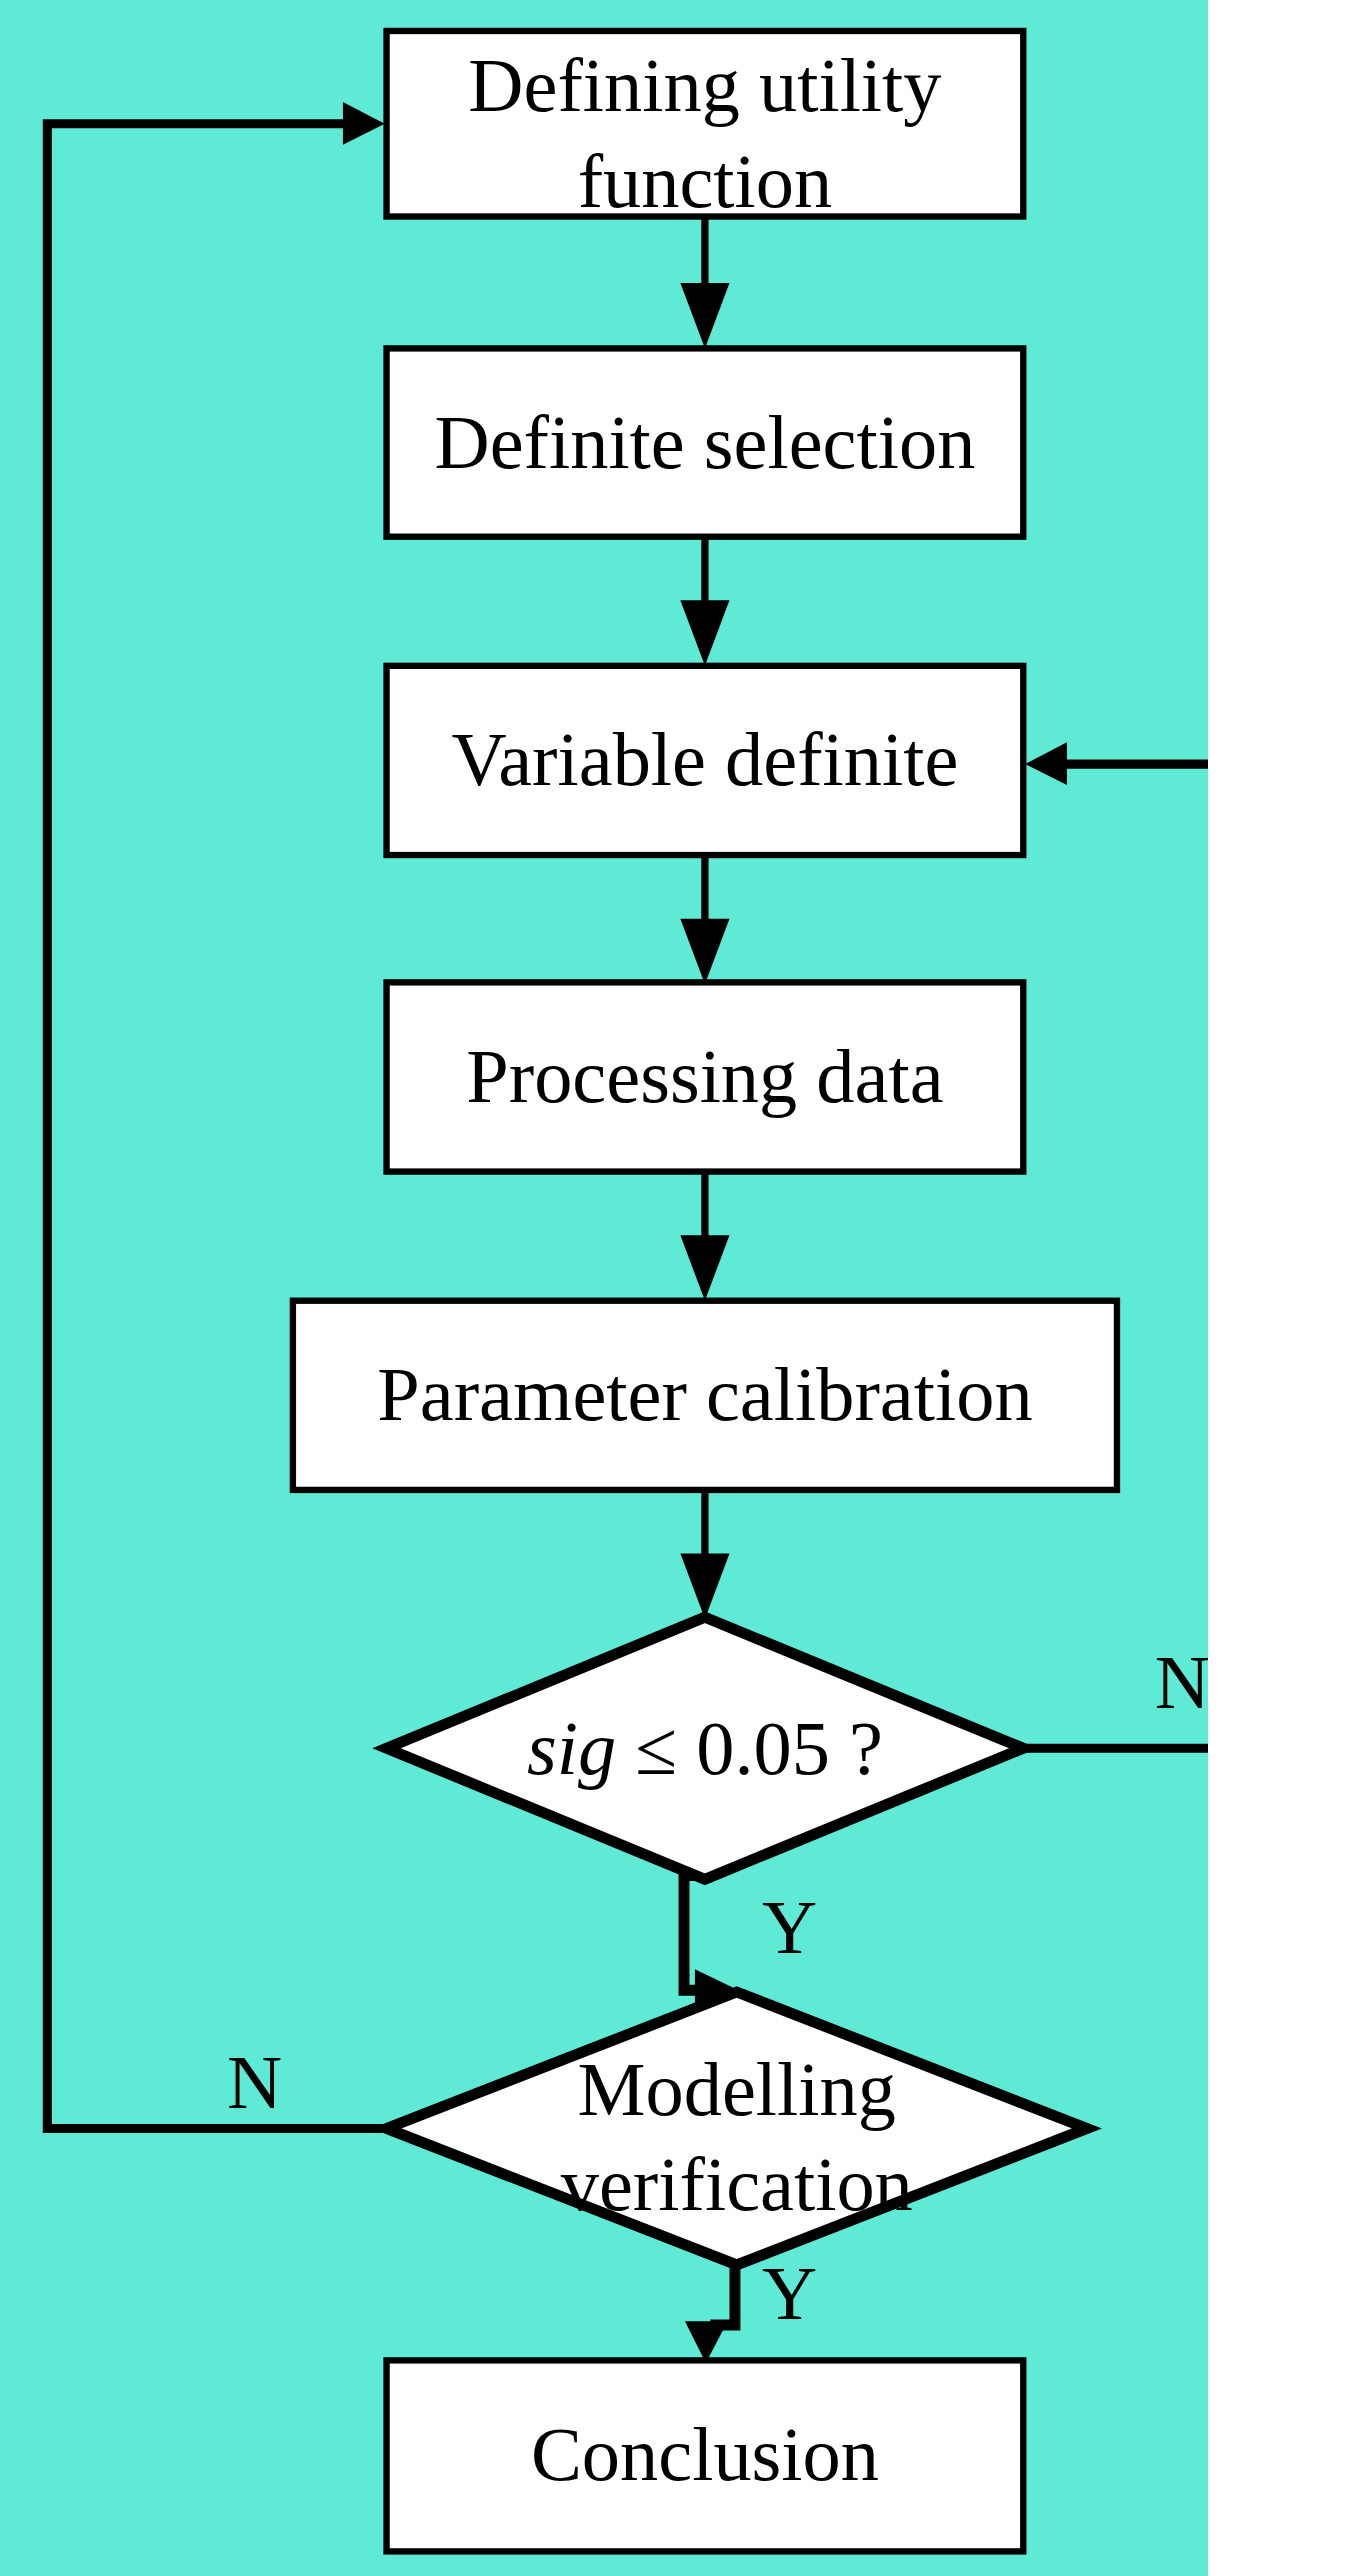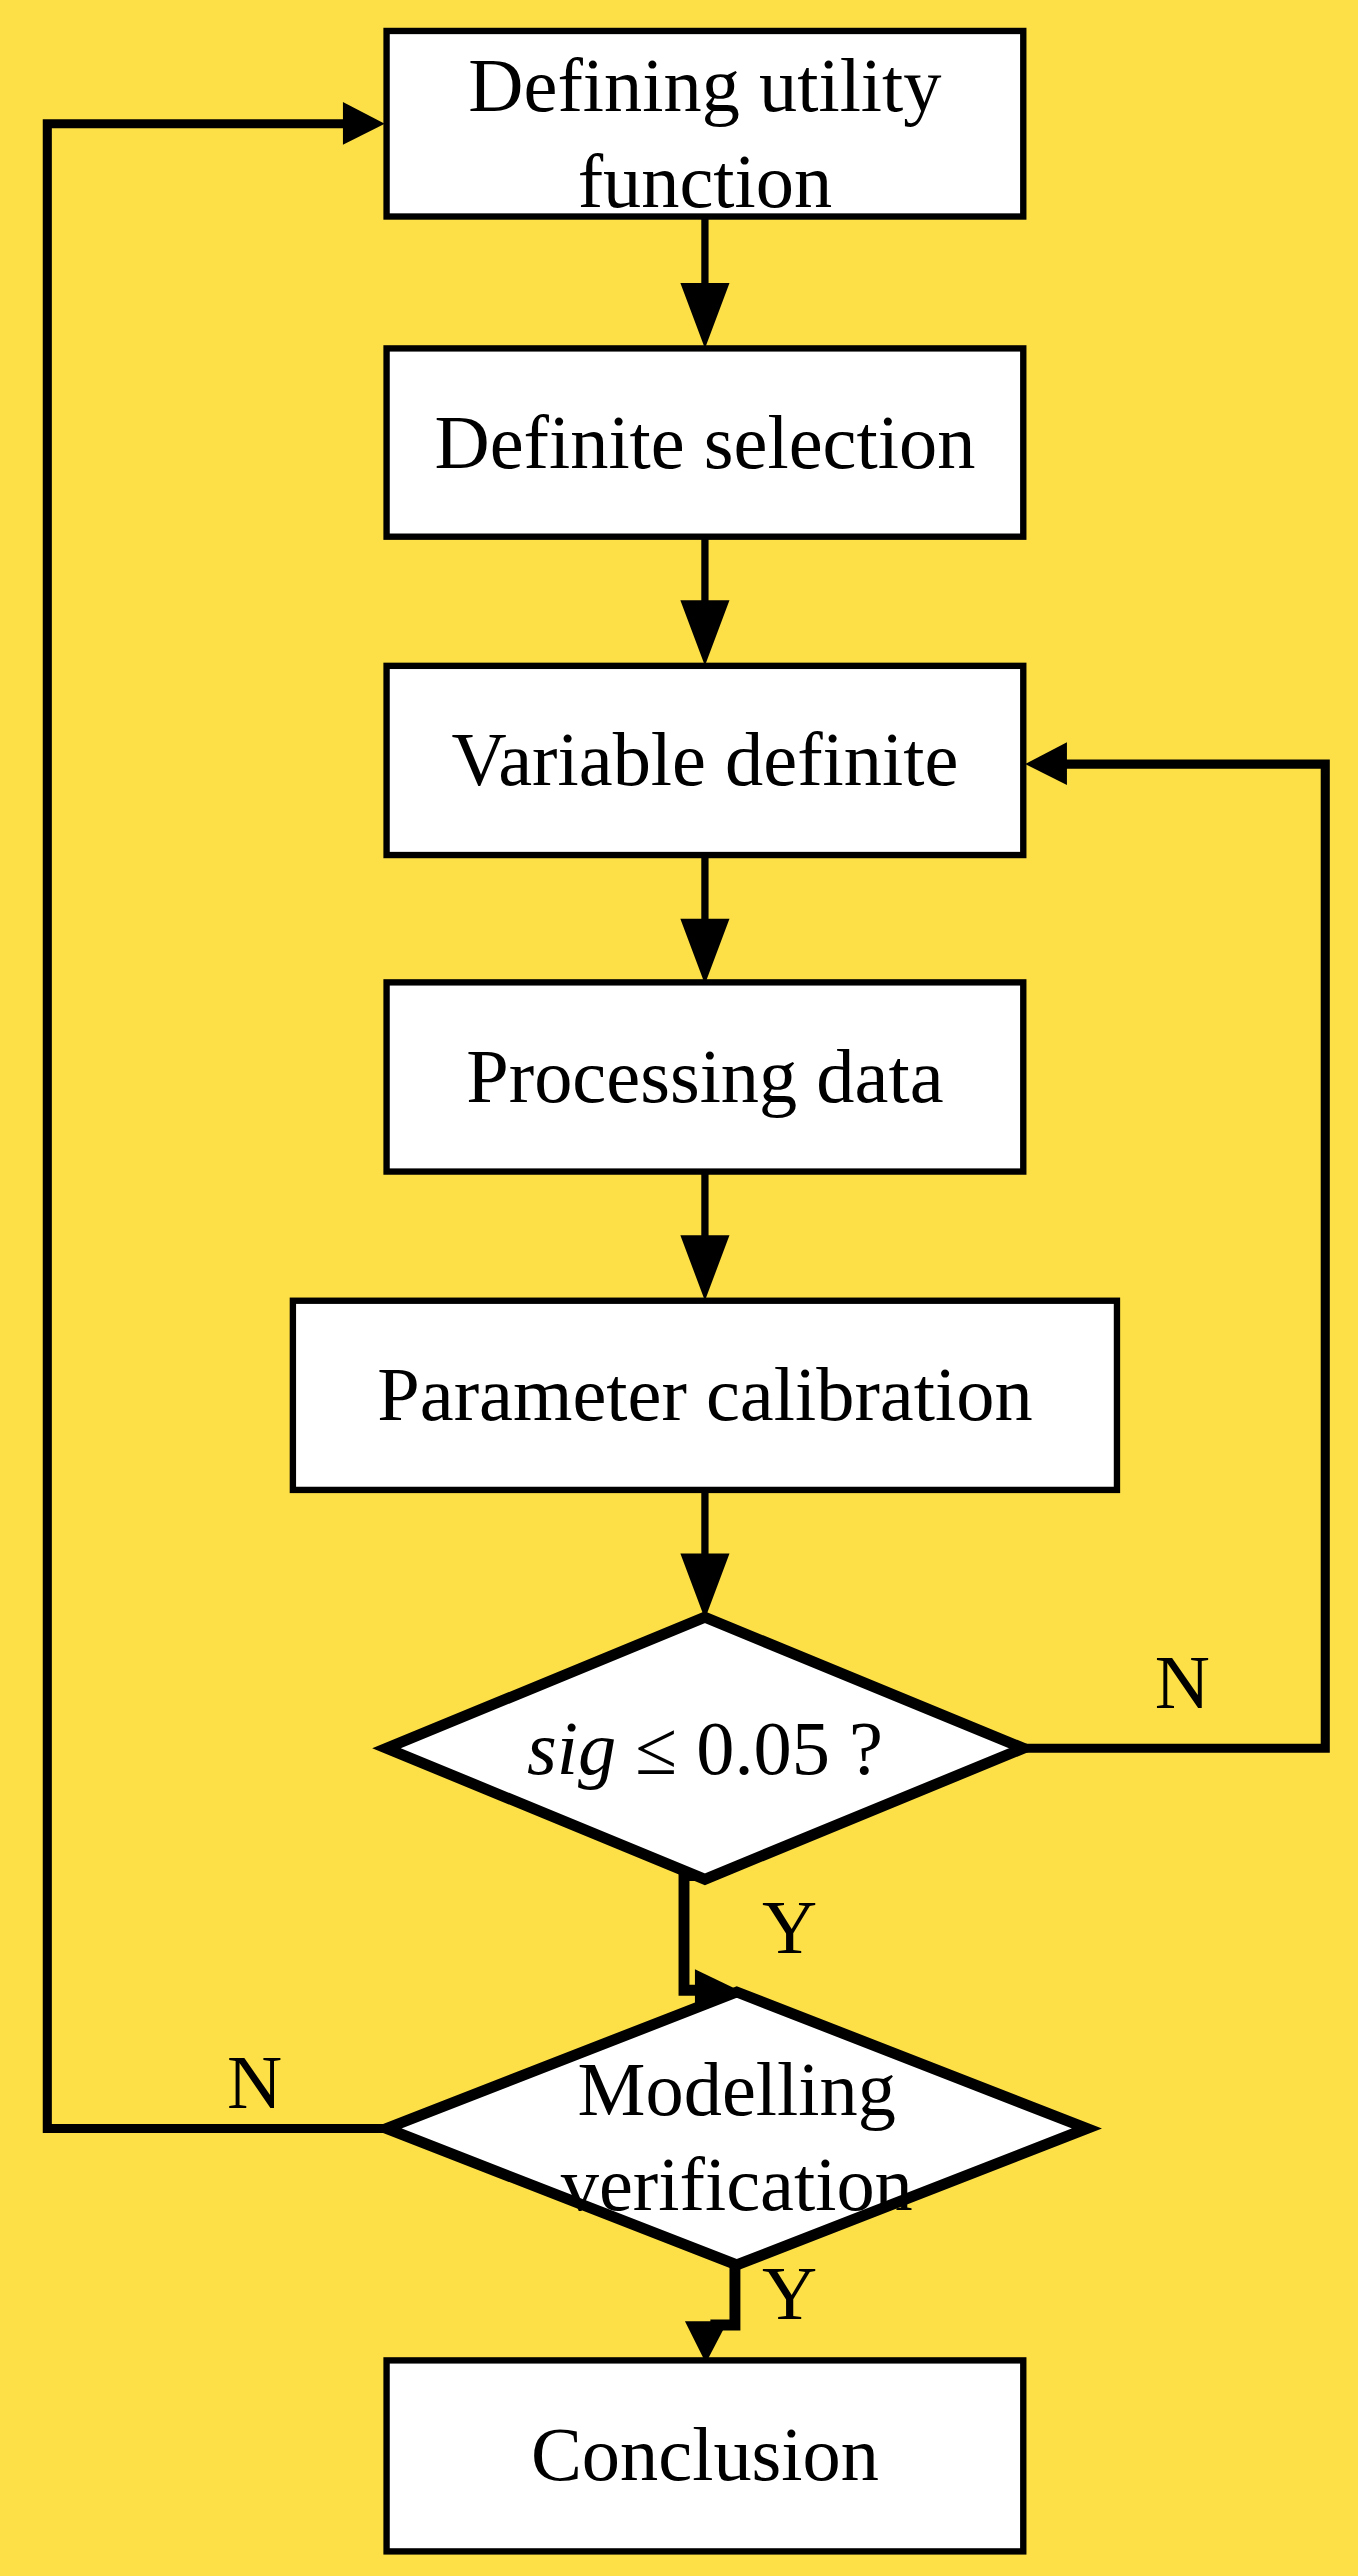--- a/index.html
+++ b/index.html
@@ -1,23 +1,23 @@
 <!DOCTYPE html>
 <html style="font-size:14.6px"><head>
 <meta charset="utf-8">
 <style>
   html, body {
     margin: 0;
     padding: 0;
     background: #ffffff;
   }
   .canvas {
-    width: 1358px;
+    width: 1208px;
     height: 2576px;
-    background: #fde047;
+    background: #5eead4;
     position: relative;
     overflow: hidden;
   }
   svg {
     display: block;
   }
   .node-rect {
     fill: #ffffff;
     stroke: #000000;
     stroke-width: 7;

